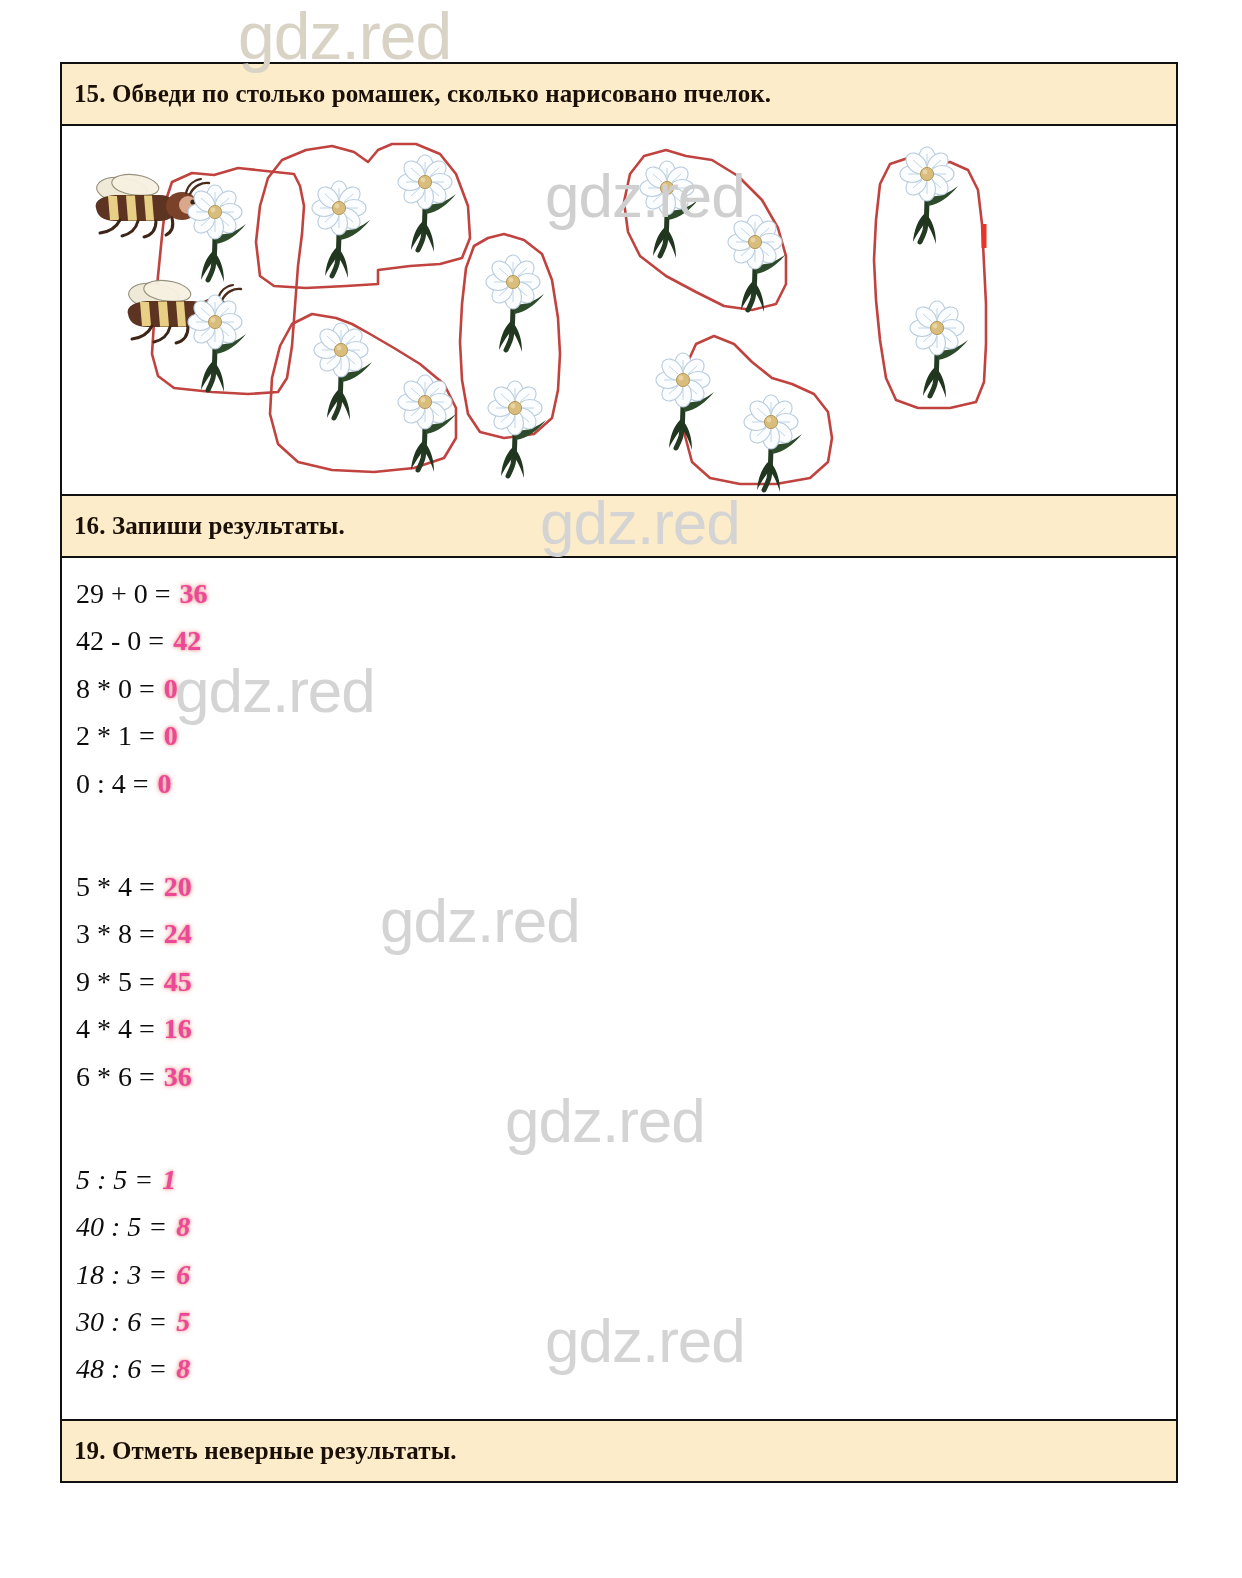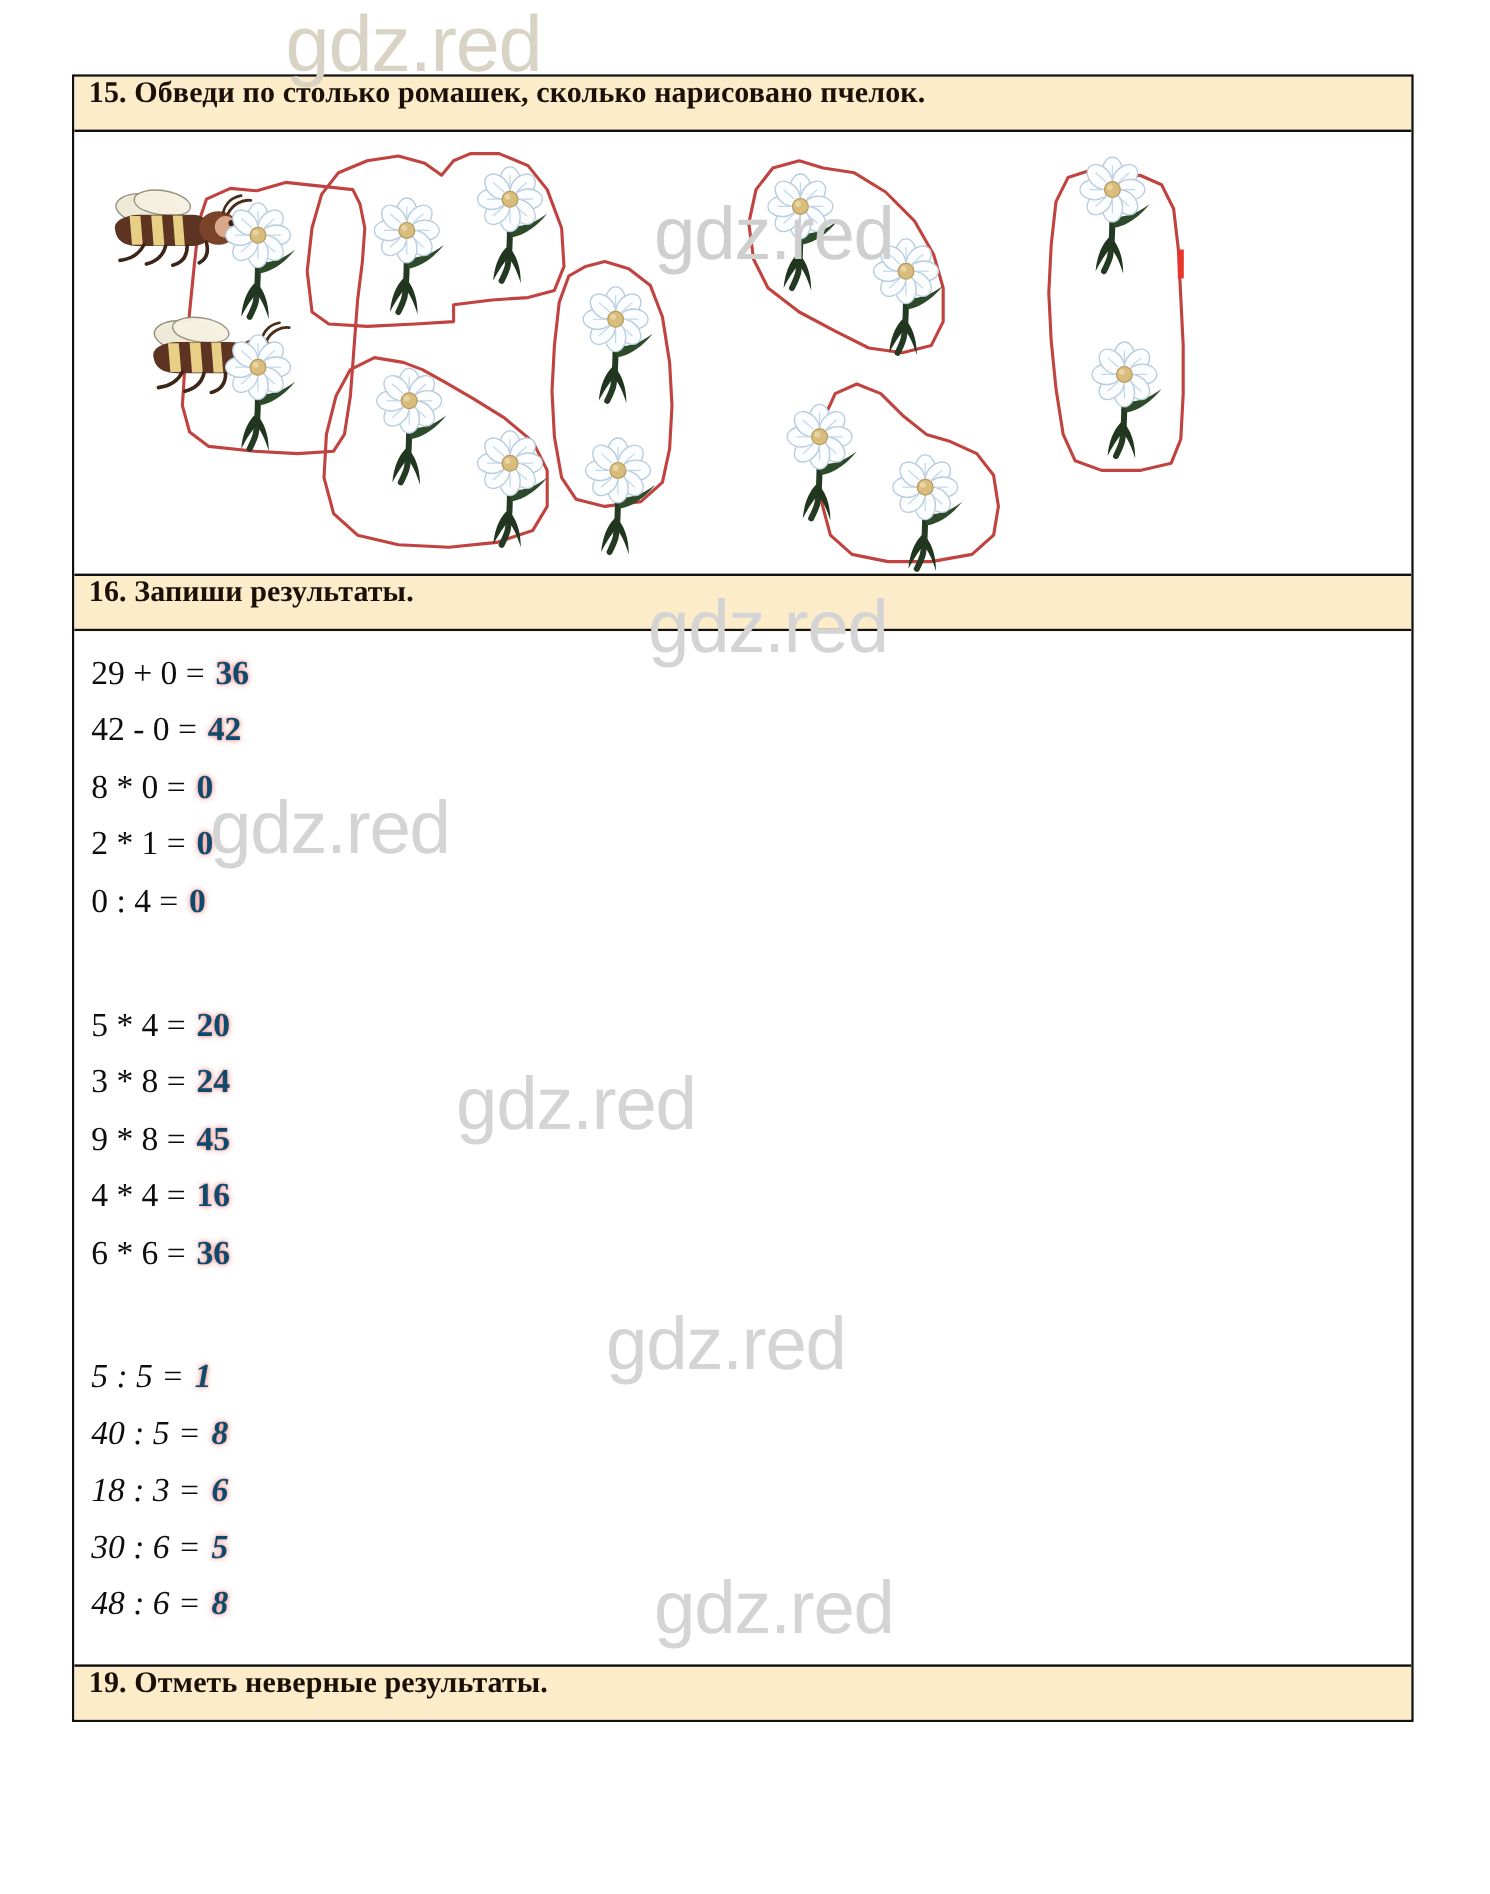--- a/index.html
+++ b/index.html
@@ -43,21 +43,21 @@
     border: 2px solid #111111;
     box-sizing: border-box;
     background: #ffffff;
     z-index: 10;
   }
 
   .task-head {
     background: #fcecc9;
     border-bottom: 2px solid #111111;
     box-sizing: border-box;
-    padding: 0 0 16px 12px;
+    padding: 16px 0 16px 12px;
     font-weight: bold;
     font-size: 25px;
     color: #1a1008;
     letter-spacing: .1px;
   }
   .task-head.last { border-bottom: none; }
 
   .task-body {
     background: #ffffff;
     border-bottom: 2px solid #111111;
@@ -85,21 +85,21 @@
   .expr-row {
     font-size: 28px;
     color: #0d0d0d;
     padding: 9px 0 9px 14px;
     line-height: 1.05;
     white-space: pre;
     position: relative;
     z-index: 20;
   }
   .ans {
-    color: #0c4a6e;
+    color: #ec4899;
     font-weight: bold;
     text-shadow: 0 0 5px rgba(224,60,50,.55), 0 0 2px rgba(224,60,50,.45);
     padding-left: 2px;
   }
 </style>
 </head>
 <body>
 
 <div class="wm wm-top">gdz.red</div>
 <div class="wm wm-art1">gdz.red</div>
@@ -276,21 +276,21 @@
       <div class="expr-row"><span>29 + 0 = </span><span class="ans">36</span></div>
       <div class="expr-row"><span>42 - 0 = </span><span class="ans">42</span></div>
       <div class="expr-row"><span>8 * 0 = </span><span class="ans">0</span></div>
       <div class="expr-row"><span>2 * 1 = </span><span class="ans">0</span></div>
       <div class="expr-row"><span>0 : 4 = </span><span class="ans">0</span></div>
     </div>
 
     <div class="expr-group">
       <div class="expr-row"><span>5 * 4 = </span><span class="ans">20</span></div>
       <div class="expr-row"><span>3 * 8 = </span><span class="ans">24</span></div>
-      <div class="expr-row"><span>9 * 8 = </span><span class="ans">45</span></div>
+      <div class="expr-row"><span>9 * 5 = </span><span class="ans">45</span></div>
       <div class="expr-row"><span>4 * 4 = </span><span class="ans">16</span></div>
       <div class="expr-row"><span>6 * 6 = </span><span class="ans">36</span></div>
     </div>
 
     <div class="expr-group">
       <div class="expr-row"><span>5 : 5 = </span><span class="ans">1</span></div>
       <div class="expr-row"><span>40 : 5 = </span><span class="ans">8</span></div>
       <div class="expr-row"><span>18 : 3 = </span><span class="ans">6</span></div>
       <div class="expr-row"><span>30 : 6 = </span><span class="ans">5</span></div>
       <div class="expr-row"><span>48 : 6 = </span><span class="ans">8</span></div>

